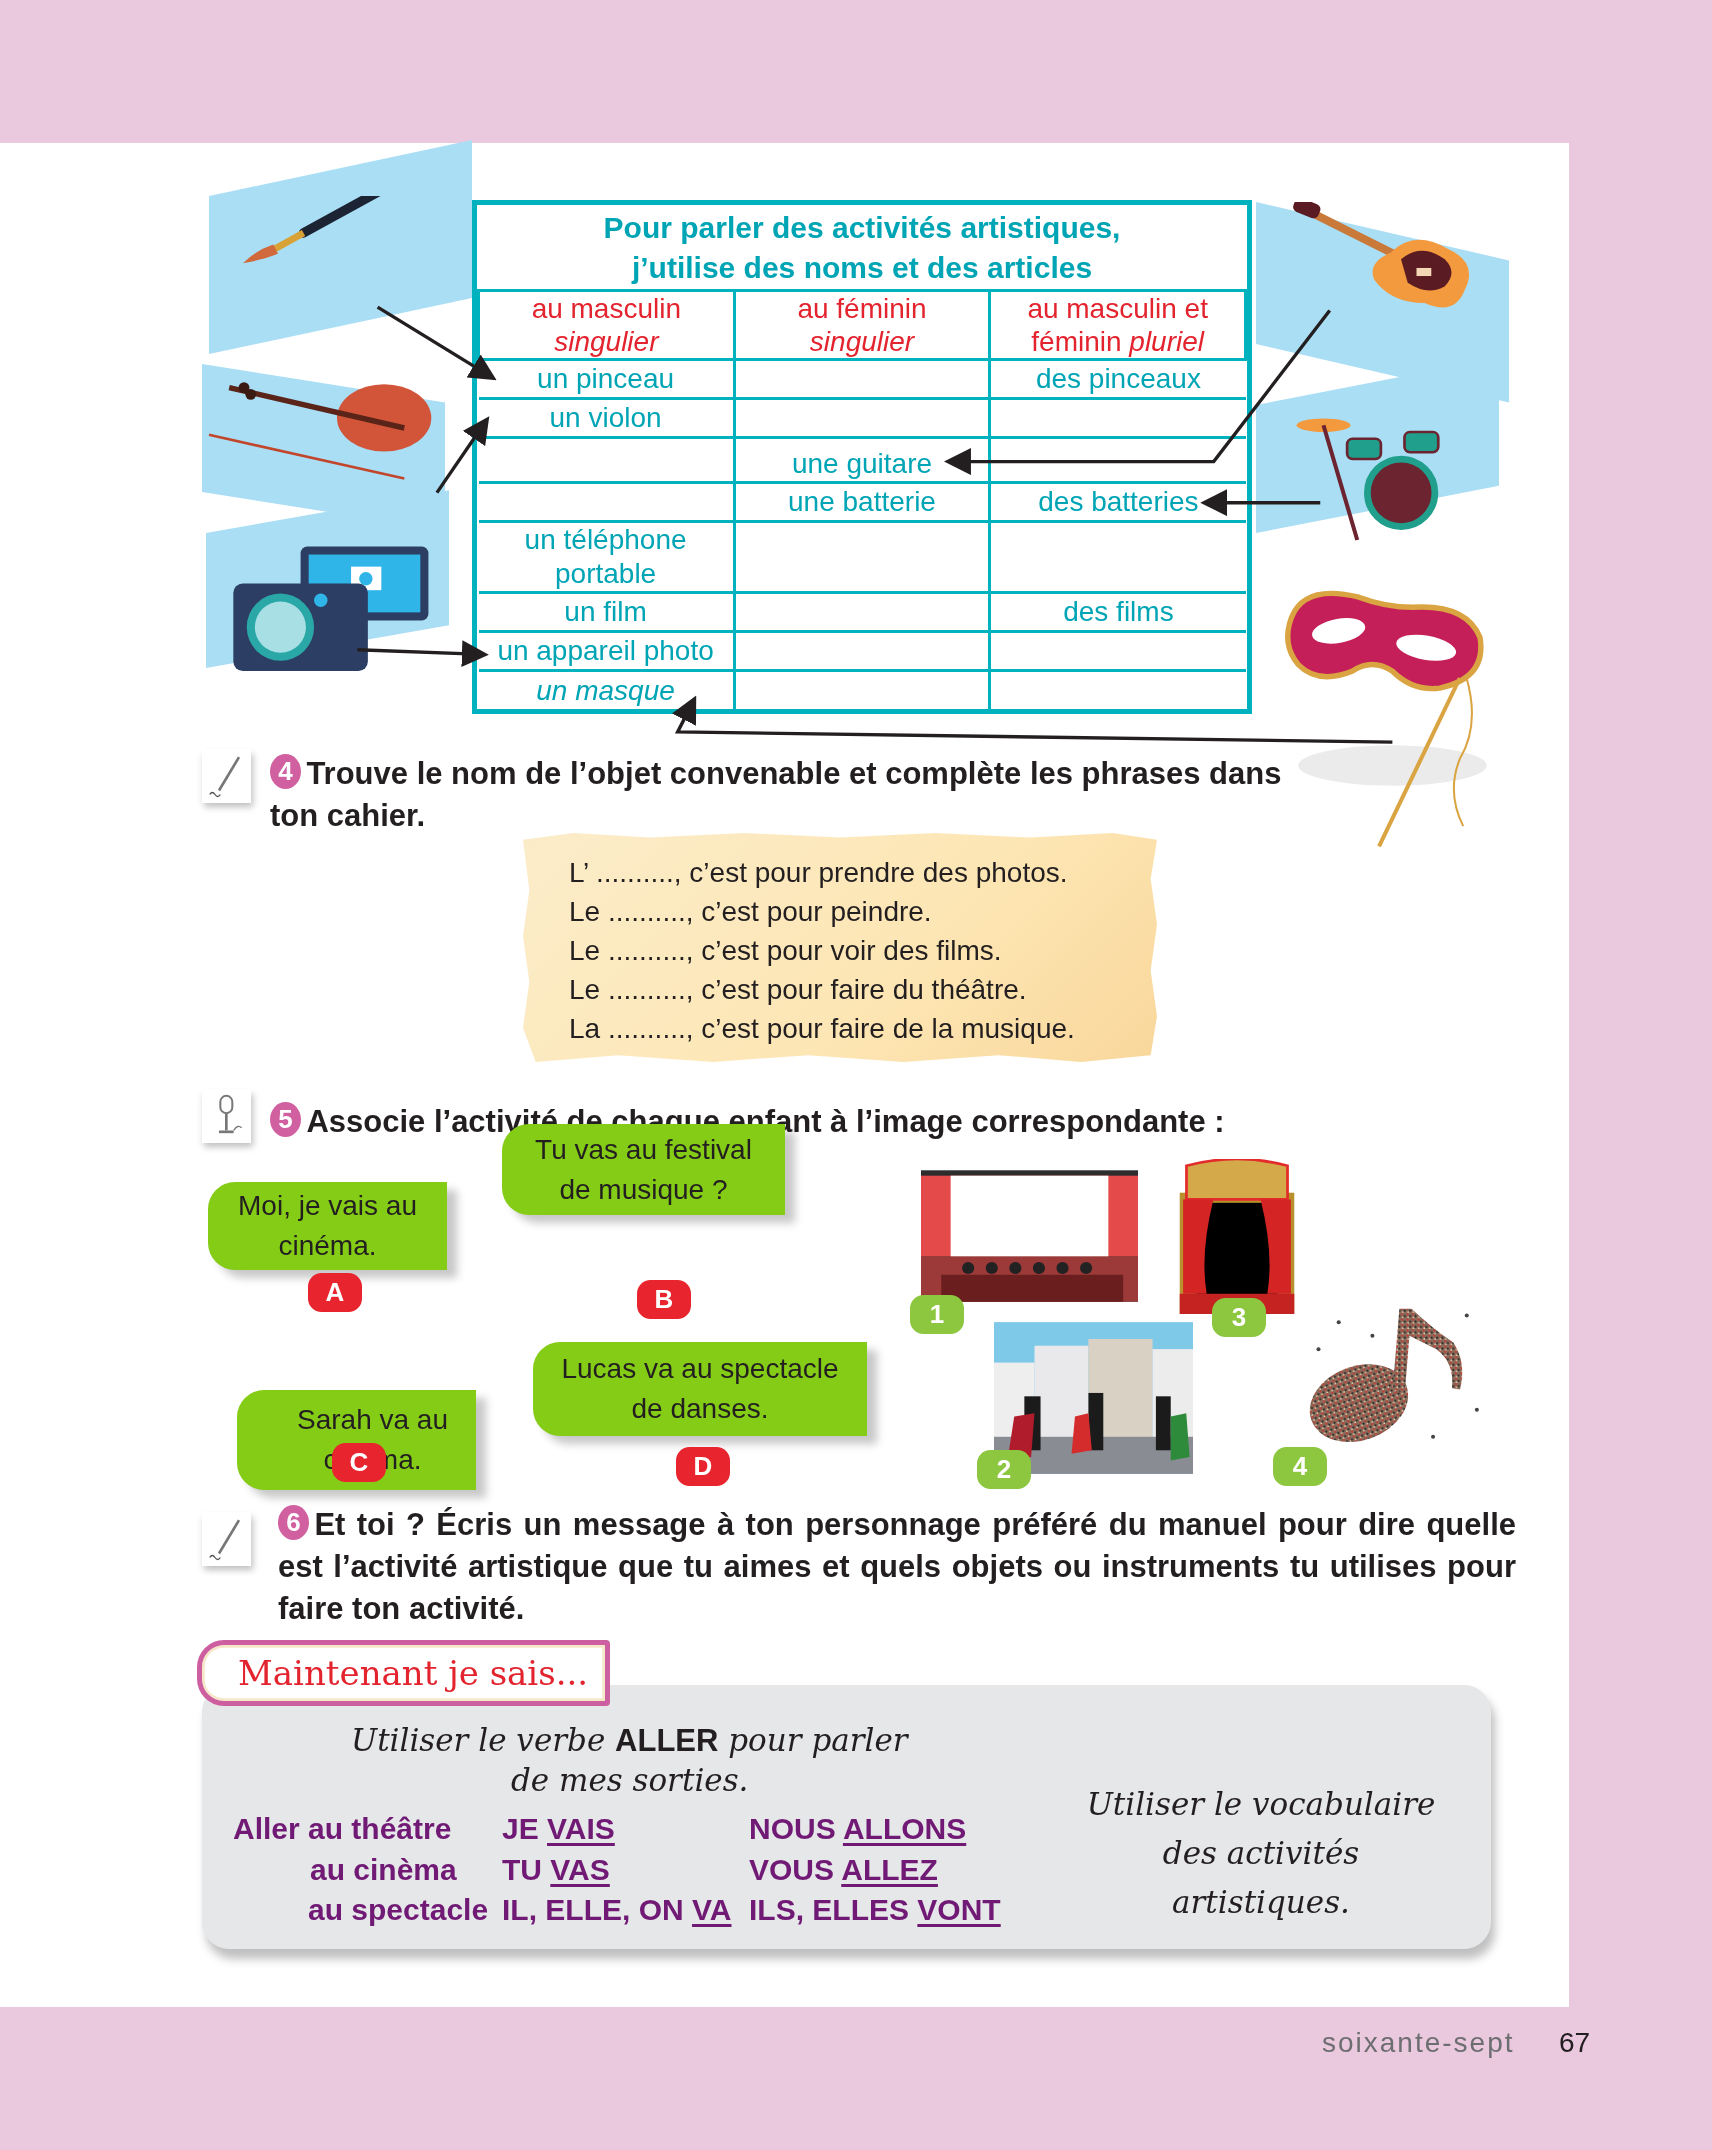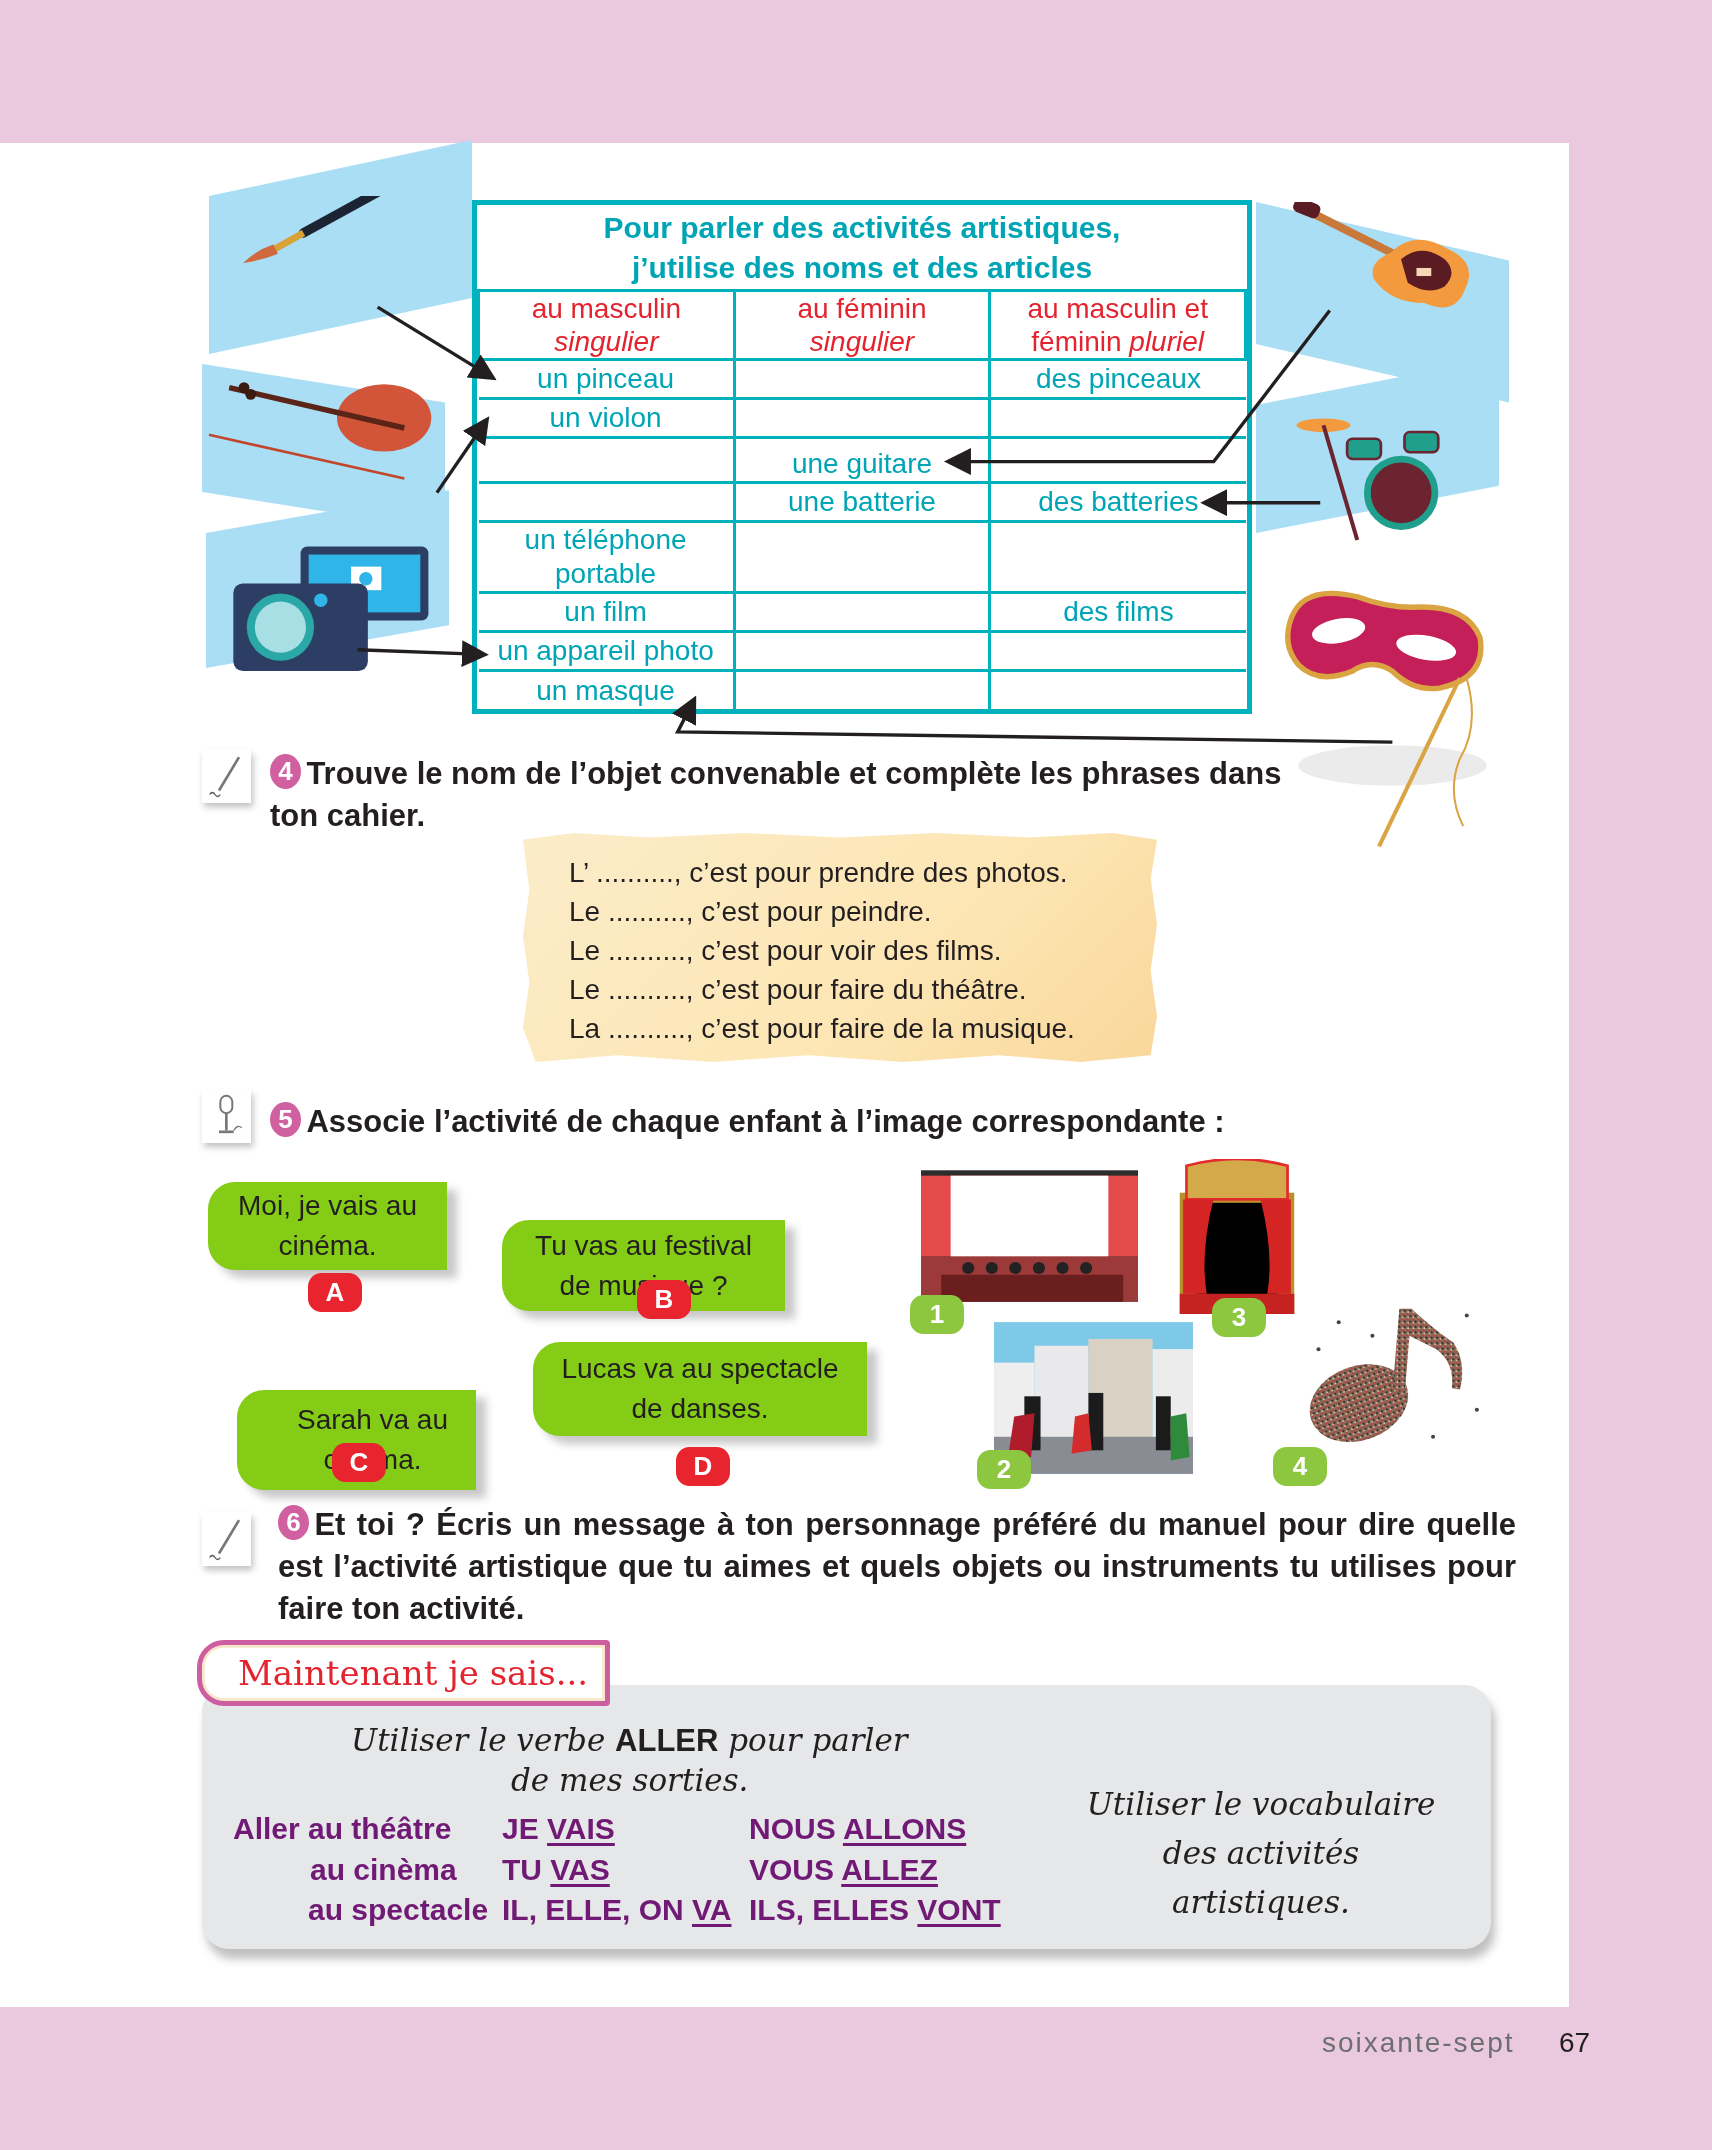--- a/index.html
+++ b/index.html
@@ -15,21 +15,21 @@
   #grammar-table td, #grammar-table th { border: 3.4px solid #00b2be; text-align: center; vertical-align: middle; color: #00a5b5; font-size: 28px; line-height: 34px; font-weight: normal; }
   #grammar-table .title-cell { color: #00a5b5; font-weight: bold; font-size: 30px; line-height: 40px; padding: 2.7px 0 1.3px; border-top: none; border-left: none; border-right: none; }
   #grammar-table .colhead { color: #e3232e; font-size: 28px; line-height: 33px; padding: 0 0; }
   #grammar-table .colhead i { font-style: italic; }
   #grammar-table tr.row-normal td { height: 39px; }
   #grammar-table tr.row-double td { height: 71px; }
   #grammar-table tr.row-guitare td { height: 45px; vertical-align: bottom; }
   #grammar-table tbody tr:first-child td { border-left: none; }
   #grammar-table td:first-child { border-left: none; }
   #grammar-table td:last-child { border-right: none; }
-  #grammar-table tbody tr:last-child td { border-bottom: none; }
+  #grammar-table tbody tr:last-child td { border-bottom: none; font-style: italic; }
 
   
   .tile { position: absolute; background: #a9def5; }
   .arrow-svg { position: absolute; left: 0; top: 0; width: 1712px; height: 2151px; pointer-events: none; }
 
   
   .ex-icon { position: absolute; width: 49px; height: 54px; background: #fff; box-shadow: 2px 5.4px 6.7px rgba(0,0,0,0.25); display: flex; align-items: center; justify-content: center; }
   .ex-badge { display: inline-flex; align-items: center; justify-content: center; width: 31px; height: 35px; border-radius: 50%; background: #d160a1; color: #fff; font-weight: bold; font-size: 26px; vertical-align: 4px; margin-right: 5.4px; }
   .ex-text { position: absolute; font-weight: bold; font-size: 31px; line-height: 42px; color: #231f20; }
 
@@ -231,21 +231,21 @@
 </div>
 
 <div class="bubble" style="left:208px;top:1182px;width:239px;height:88px;">
   <div>
       <div>Moi, je vais au</div>
       <div>cinéma.</div>
     </div>
 </div>
 <div class="letter-badge" style="left:308px;top:1273px;">A</div>
 
-<div class="bubble" style="left:502px;top:1220px;width:283px;height:91px;">
+<div class="bubble" style="left:502px;top:1124px;width:283px;height:91px;">
   <div>
       <div>Tu vas au festival</div>
       <div>de musique ?</div>
     </div>
 </div>
 <div class="letter-badge" style="left:637px;top:1280px;">B</div>
 
 <div class="bubble" style="left:237px;top:1390px;width:239px;height:100px;padding-left:32px;">
   <div>
       <div>Sarah va au</div>

